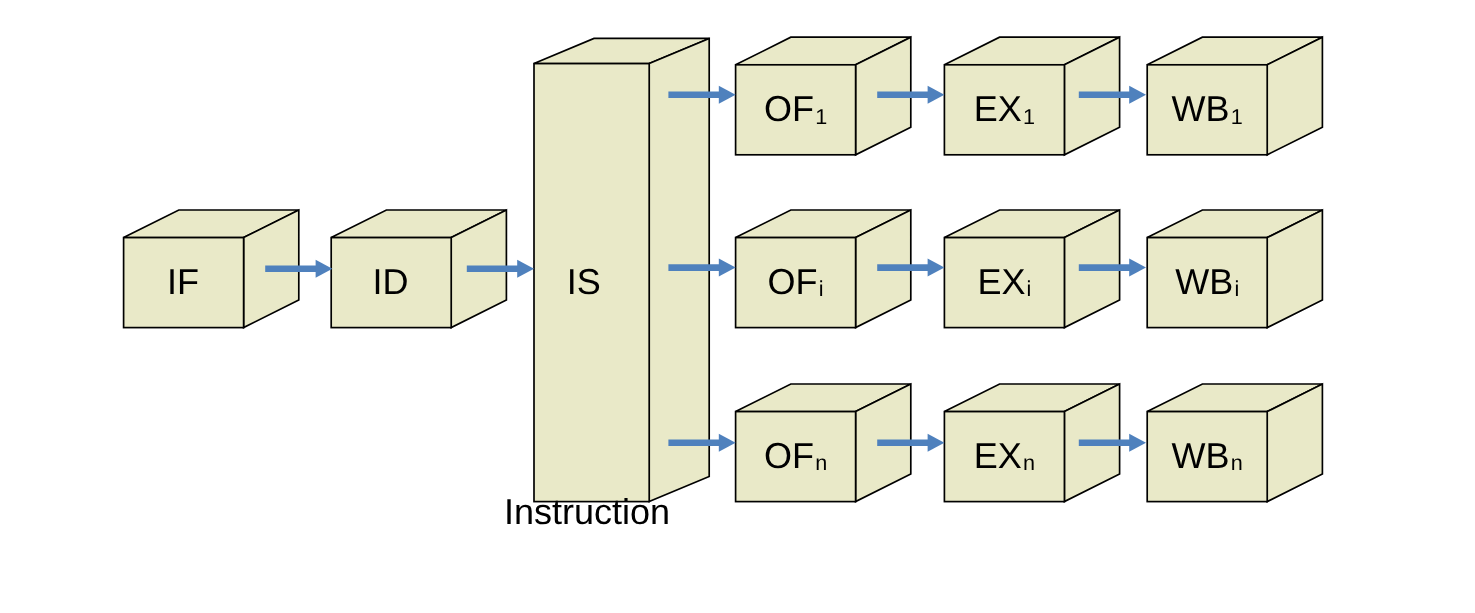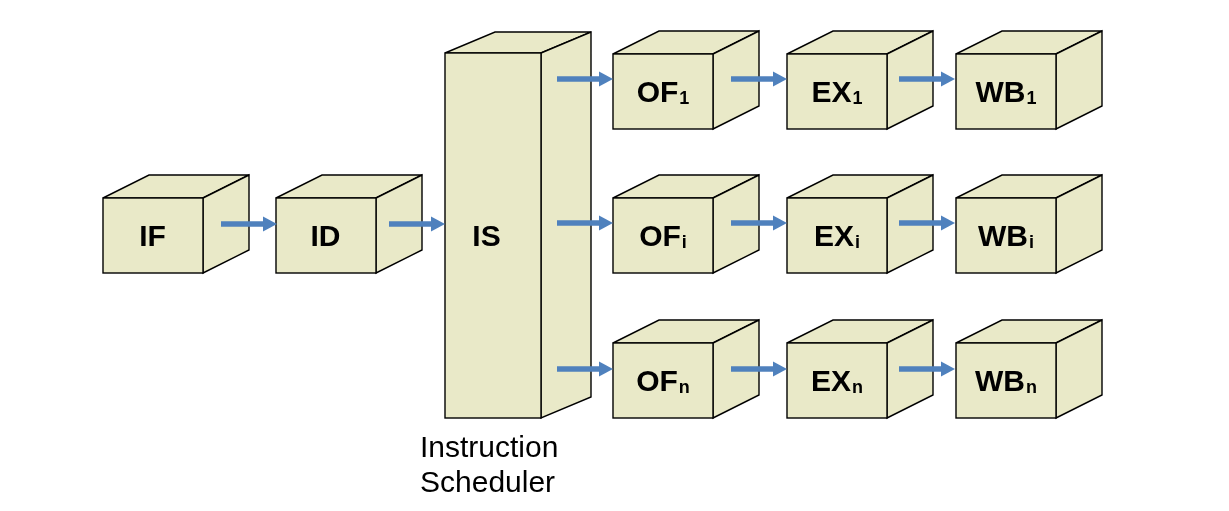--- a/index.html
+++ b/index.html
@@ -30,40 +30,39 @@
   }
   .label {
     position: absolute;
     left: 0;
     display: flex;
     align-items: center;
     justify-content: center;
     font-size: 30px;
     line-height: 1;
     color: var(--label-text);
-    font-weight: bold;
   }
   .label.small-face { top: 23px; width: 100px; height: 75px; }
   .label-text { white-space: nowrap; }
   .sub {
     font-size: 0.6em;
     position: relative;
     top: 0.12em;
     margin-left: 1px;
   }
   .arrow { position: absolute; overflow: visible; display: block; }
   .arrow-line { stroke: var(--arrow); stroke-width: 5.5; fill: none; }
   .arrow-head { fill: var(--arrow); stroke: none; }
   .scheduler-label {
     position: absolute;
     left: 420px;
-    top: 429px;
+    top: 410px;
     font-size: 30px;
     line-height: 35px;
-    text-align: left;
+    text-align: center;
     color: var(--label-text);
     white-space: nowrap;
   }
 </style>
 </head>
 <body>
 
 <div id="canvas">
 
   <div class="box" style="left:103px; top:175px;">
@@ -242,16 +241,15 @@
     <line class="arrow-line" x1="1" y1="9" x2="44" y2="9"></line>
       <polygon class="arrow-head" points="43,1.5 57,9 43,16.5"></polygon>
   </svg>
   <svg class="arrow" style="left:898px; top:360px;" width="58" height="18" viewBox="0 0 58 18">
     <line class="arrow-line" x1="1" y1="9" x2="44" y2="9"></line>
       <polygon class="arrow-head" points="43,1.5 57,9 43,16.5"></polygon>
   </svg>
 
   <div class="scheduler-label">
     <div>Instruction</div>
-    <div>Scheduler</div>
   </div>
 
 </div>
 
 </body></html>

